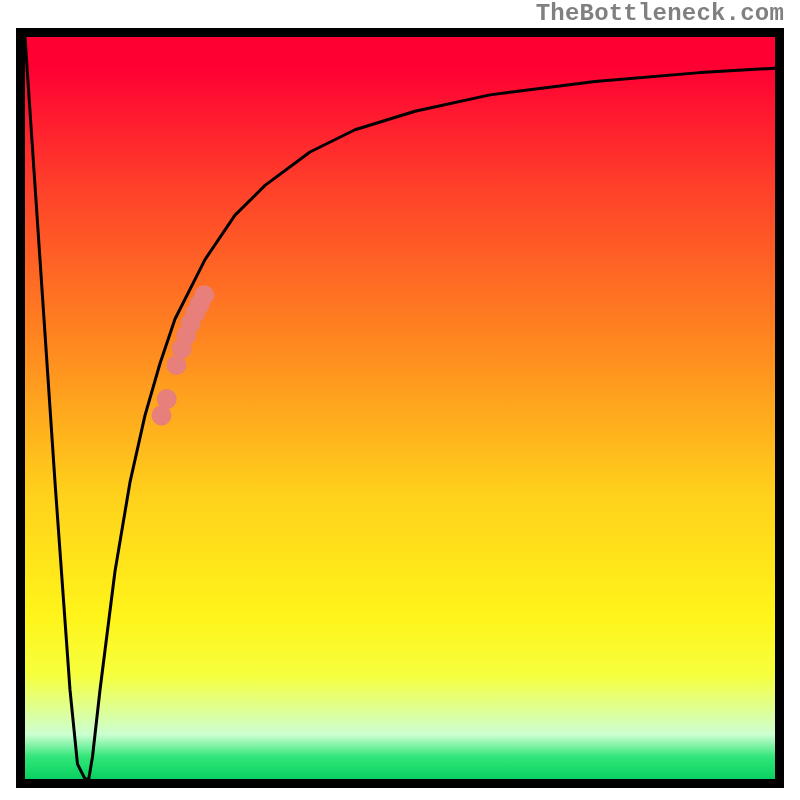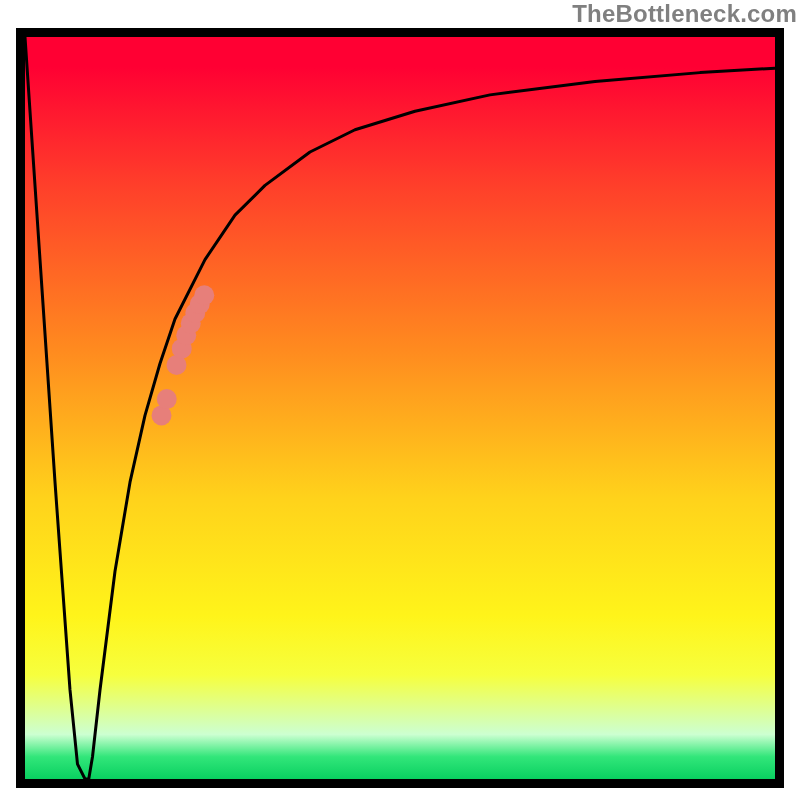--- a/index.html
+++ b/index.html
@@ -12,25 +12,26 @@
     overflow: hidden;
   }
   .wrap {
     position: relative;
     width: 800px;
     height: 800px;
   }
   .attrib {
     position: absolute;
     top: 0;
-    right: 3px;
+    right: 16px;
     font-size: 24px;
     font-weight: 600;
     color: #808080;
     letter-spacing: 0.2px;
+    font-family: Liberation Mono, monospace;
   }
   .plot-frame {
     position: absolute;
     left: 16px;
     top: 28px;
     width: 768px;
     height: 760px;
     box-sizing: border-box;
     border: 9px solid #000000;
     overflow: hidden;

